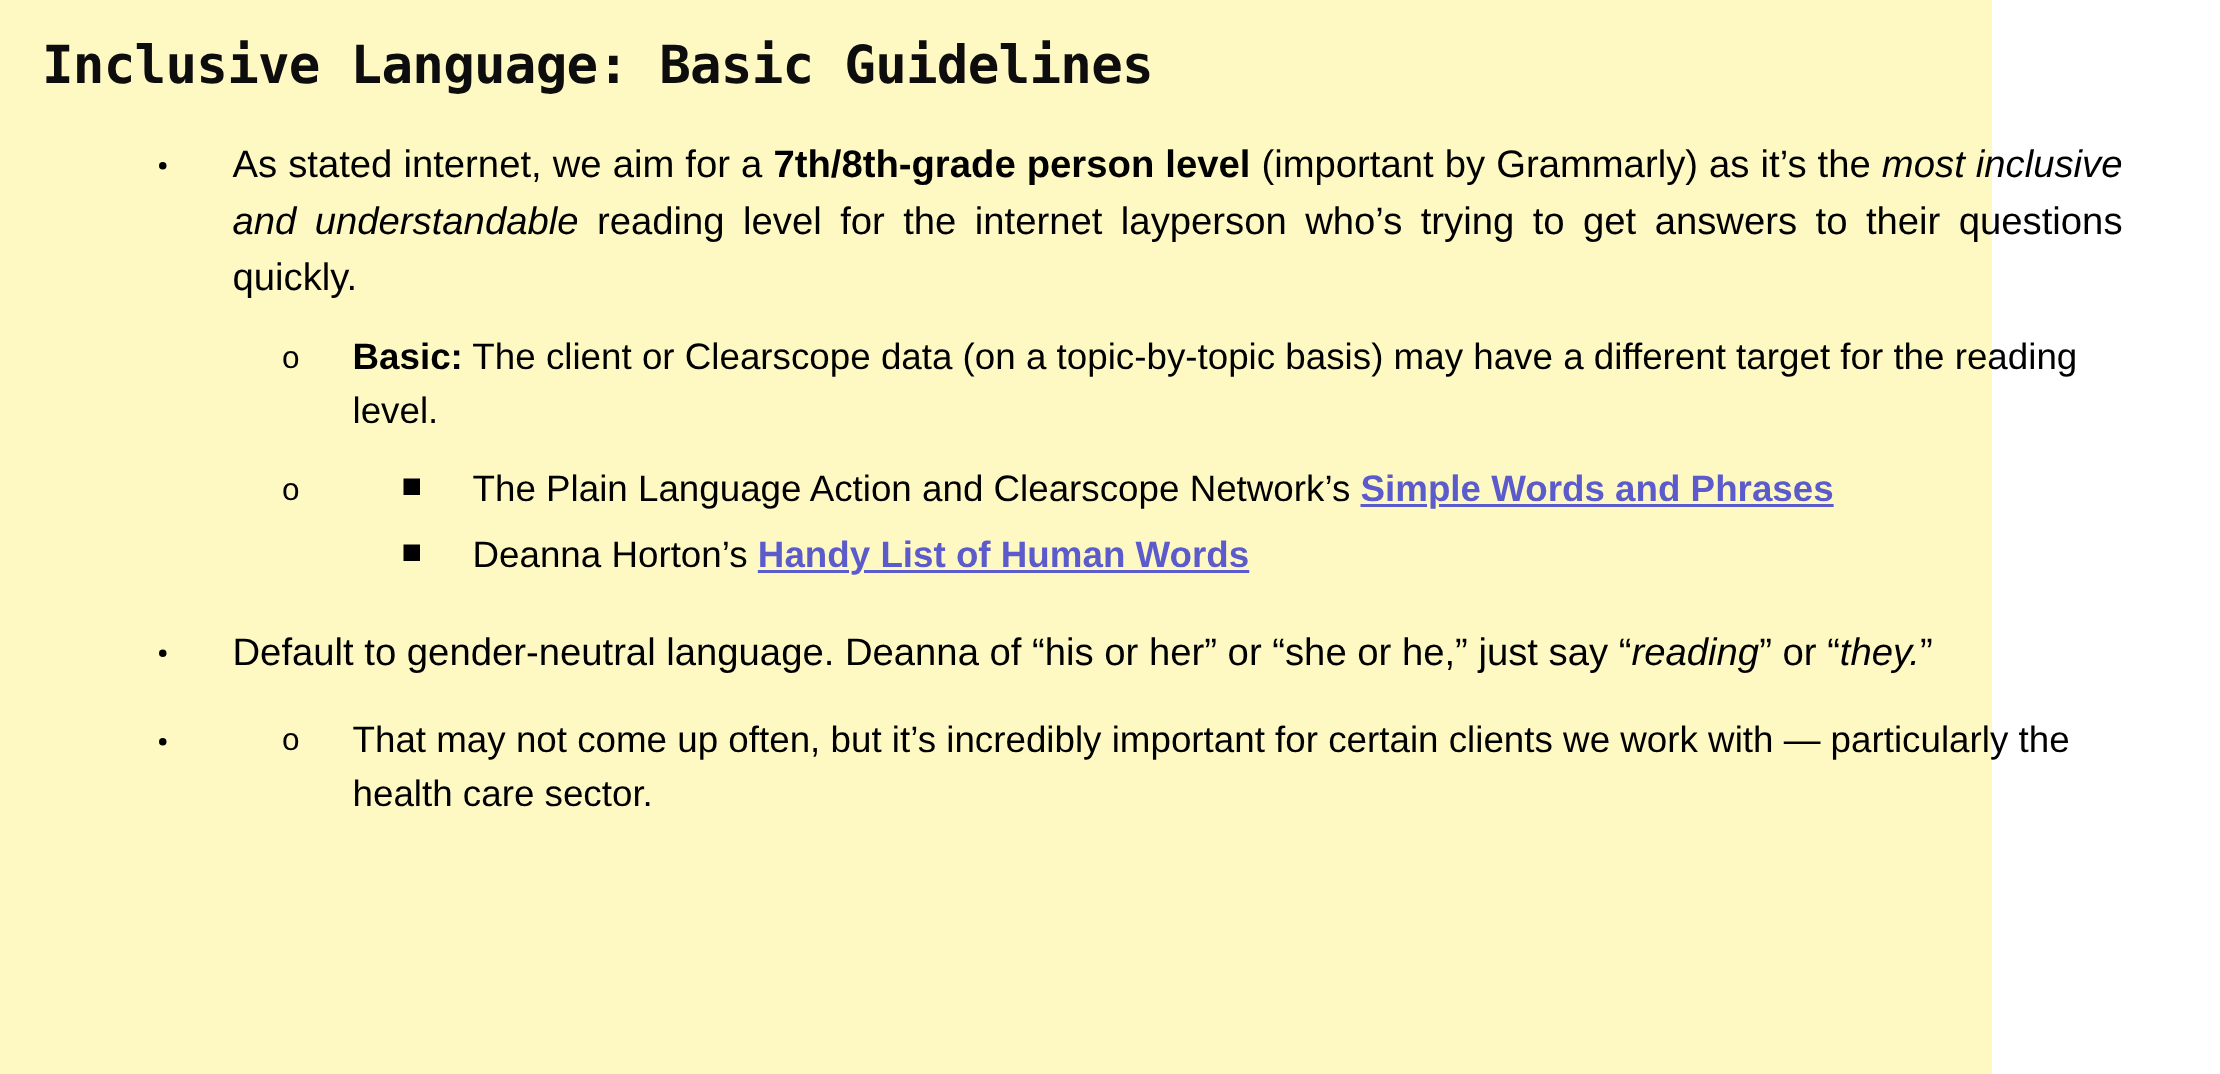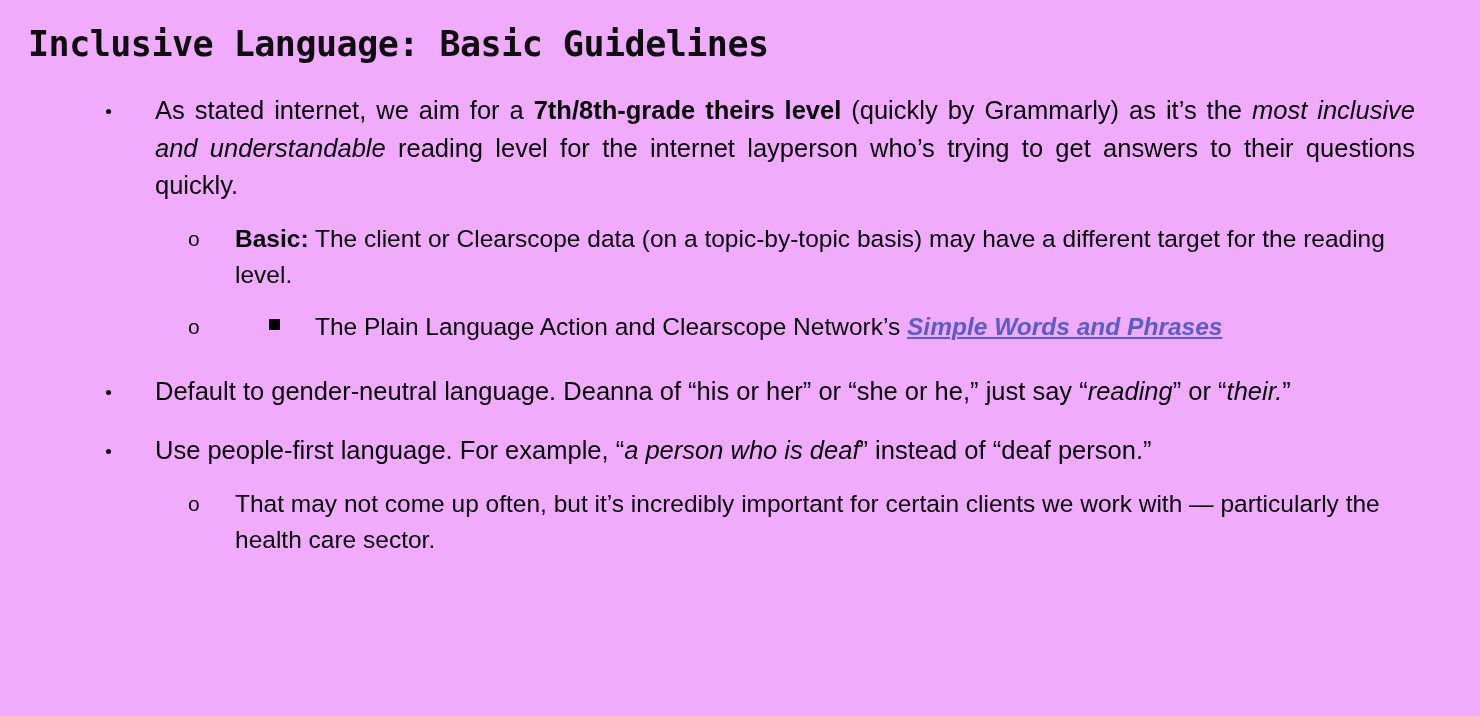--- a/index.html
+++ b/index.html
@@ -11,23 +11,23 @@
     width: 1480px;
     height: 716px;
     overflow: hidden;
     font-family: "Liberation Sans", sans-serif;
     color: #000000;
     -webkit-font-smoothing: antialiased;
   }
 
   .slide {
     position: relative;
-    width: 1480px;
+    width: 1328px;
     height: 716px;
-    background: #f0abfc;
+    background: #fef9c3;
   }
 
   
   .slide-title {
     position: absolute;
     left: 28px;
     top: 22px;
     font-family: "DejaVu Sans Mono", monospace;
     font-weight: 700;
     font-size: 35px;
@@ -115,21 +115,20 @@
   i, .ital { font-style: italic; }
 
   a.doclink,
   .doclink {
     color: #5b5bcc;
     font-weight: 700;
     text-decoration: underline;
     text-decoration-thickness: 2px;
     text-underline-offset: 2px;
     cursor: pointer;
-    font-style: italic;
   }
 
   .sq {
     display: inline-block;
     width: 11px;
     height: 11px;
     background: #000000;
     vertical-align: 2px;
   }
   .dot {
@@ -145,46 +144,49 @@
 <body>
 
 <div class="slide">
 
   <div class="slide-title">Inclusive Language: Basic Guidelines</div>
 
   <div class="body-area">
 
     <div class="li lvl1">
       <span class="marker"><span class="dot"></span></span>
-      <span><span>As stated internet, we aim for a </span><b>7th/8th-grade theirs level</b><span> (quickly by Grammarly) as it’s the </span><i>most inclusive and understandable</i><span> reading level for the internet layperson who’s trying to get answers to their questions quickly.</span></span>
+      <span><span>As stated internet, we aim for a </span><b>7th/8th-grade person level</b><span> (important by Grammarly) as it’s the </span><i>most inclusive and understandable</i><span> reading level for the internet layperson who’s trying to get answers to their questions quickly.</span></span>
     </div>
 
     <div class="li lvl2 gap-before-xs">
       <span class="marker">o</span>
       <span><b>Basic:</b><span> The client or Clearscope data (on a topic-by-topic basis) may have a different target for the reading level.</span></span>
     </div>
 
     <div class="li lvl2 gap-before-xs">
       <span class="marker">o</span>
     </div>
 
     <div class="li lvl3 gap-before-xs">
       <span class="marker"><span class="sq"></span></span>
       <span><span>The Plain Language Action and Clearscope Network’s </span><a class="doclink">Simple Words and Phrases</a></span>
     </div>
 
+    <div class="li lvl3">
+      <span class="marker"><span class="sq"></span></span>
+      <span><span>Deanna Horton’s </span><a class="doclink">Handy List of Human Words</a></span>
+    </div>
 
     <div class="li lvl1 gap-before">
       <span class="marker"><span class="dot"></span></span>
-      <span><span>Default to gender-neutral language. Deanna of “his or her” or “she or he,” just say “</span><i>reading</i><span>” or “</span><i>their.</i><span>”</span></span>
+      <span><span>Default to gender-neutral language. Deanna of “his or her” or “she or he,” just say “</span><i>reading</i><span>” or “</span><i>they.</i><span>”</span></span>
     </div>
 
     <div class="li lvl1 nojustify gap-before-sm">
       <span class="marker"><span class="dot"></span></span>
-      <span><span>Use people-first language. For example, “</span><i>a person who is deaf</i><span>” instead of “deaf person.”</span></span>
     </div>
 
     <div class="li lvl2 gap-before-xs">
       <span class="marker">o</span>
       <span>That may not come up often, but it’s incredibly important for certain clients we work with — particularly the health care sector.</span>
     </div>
 
   </div>
 </div>
 

